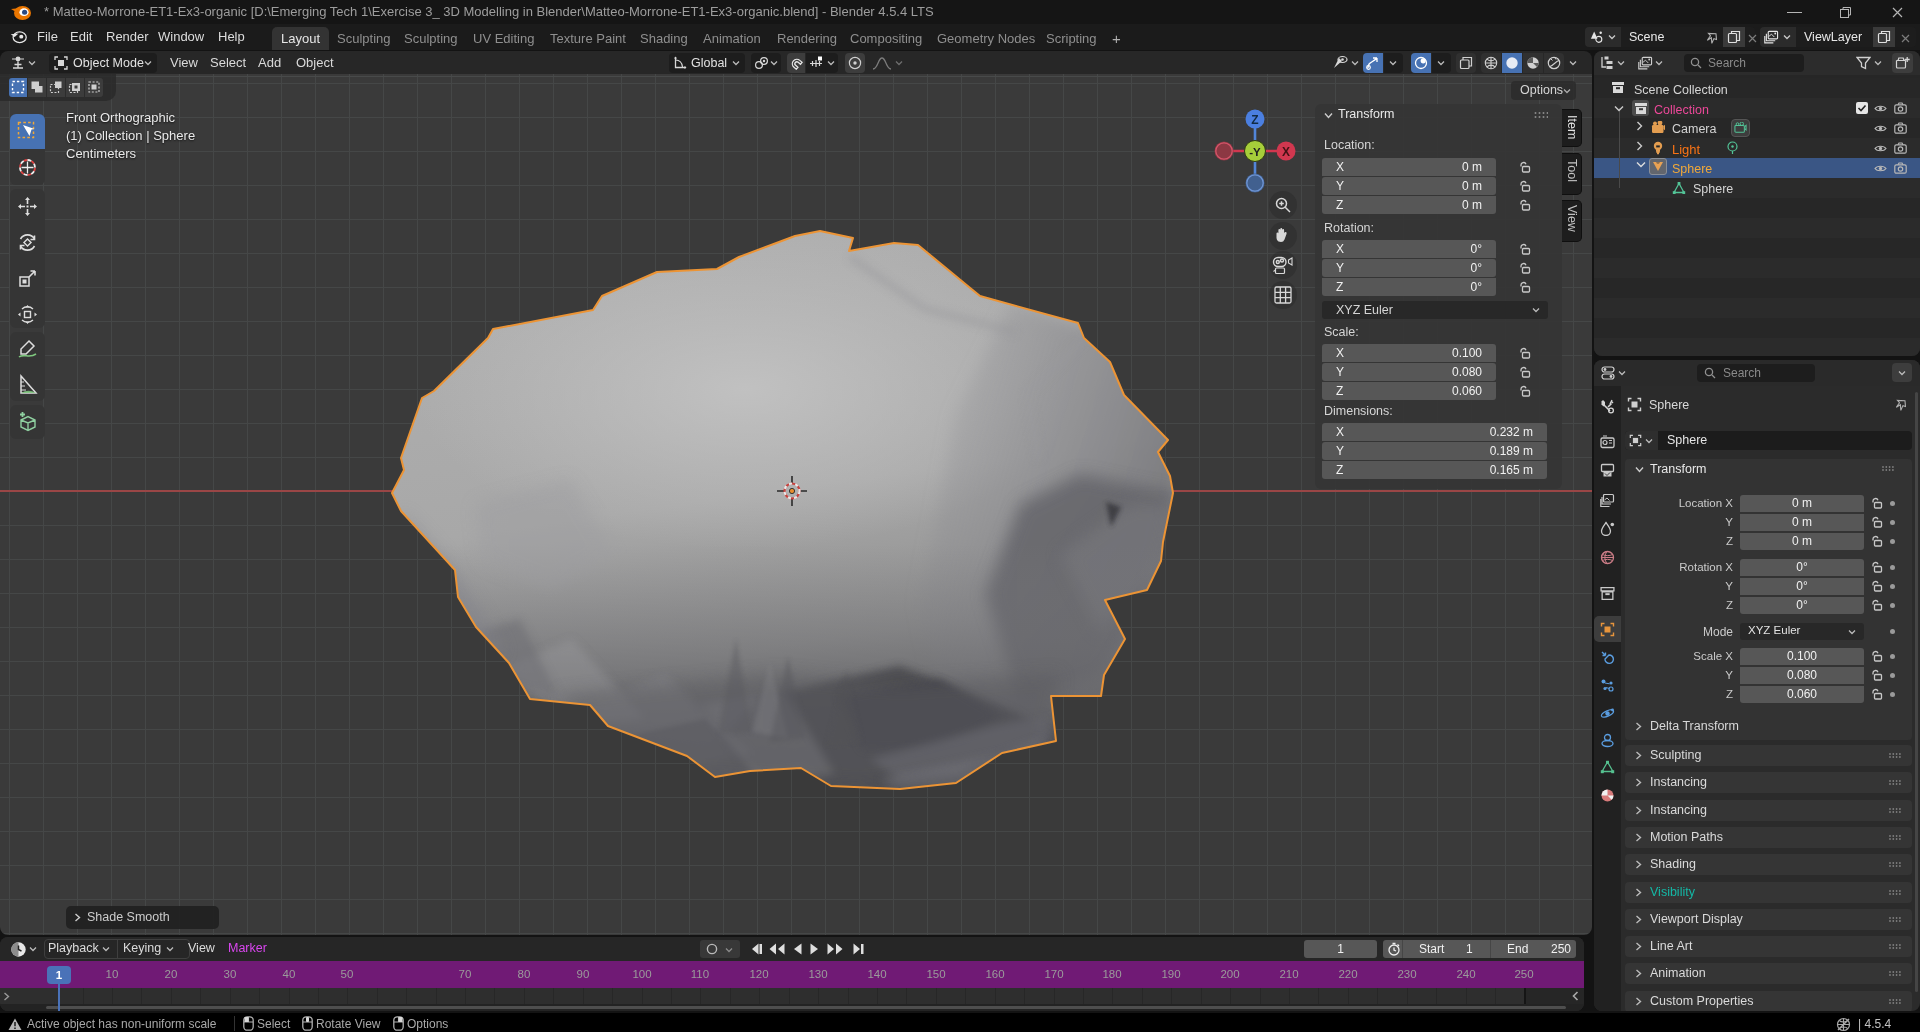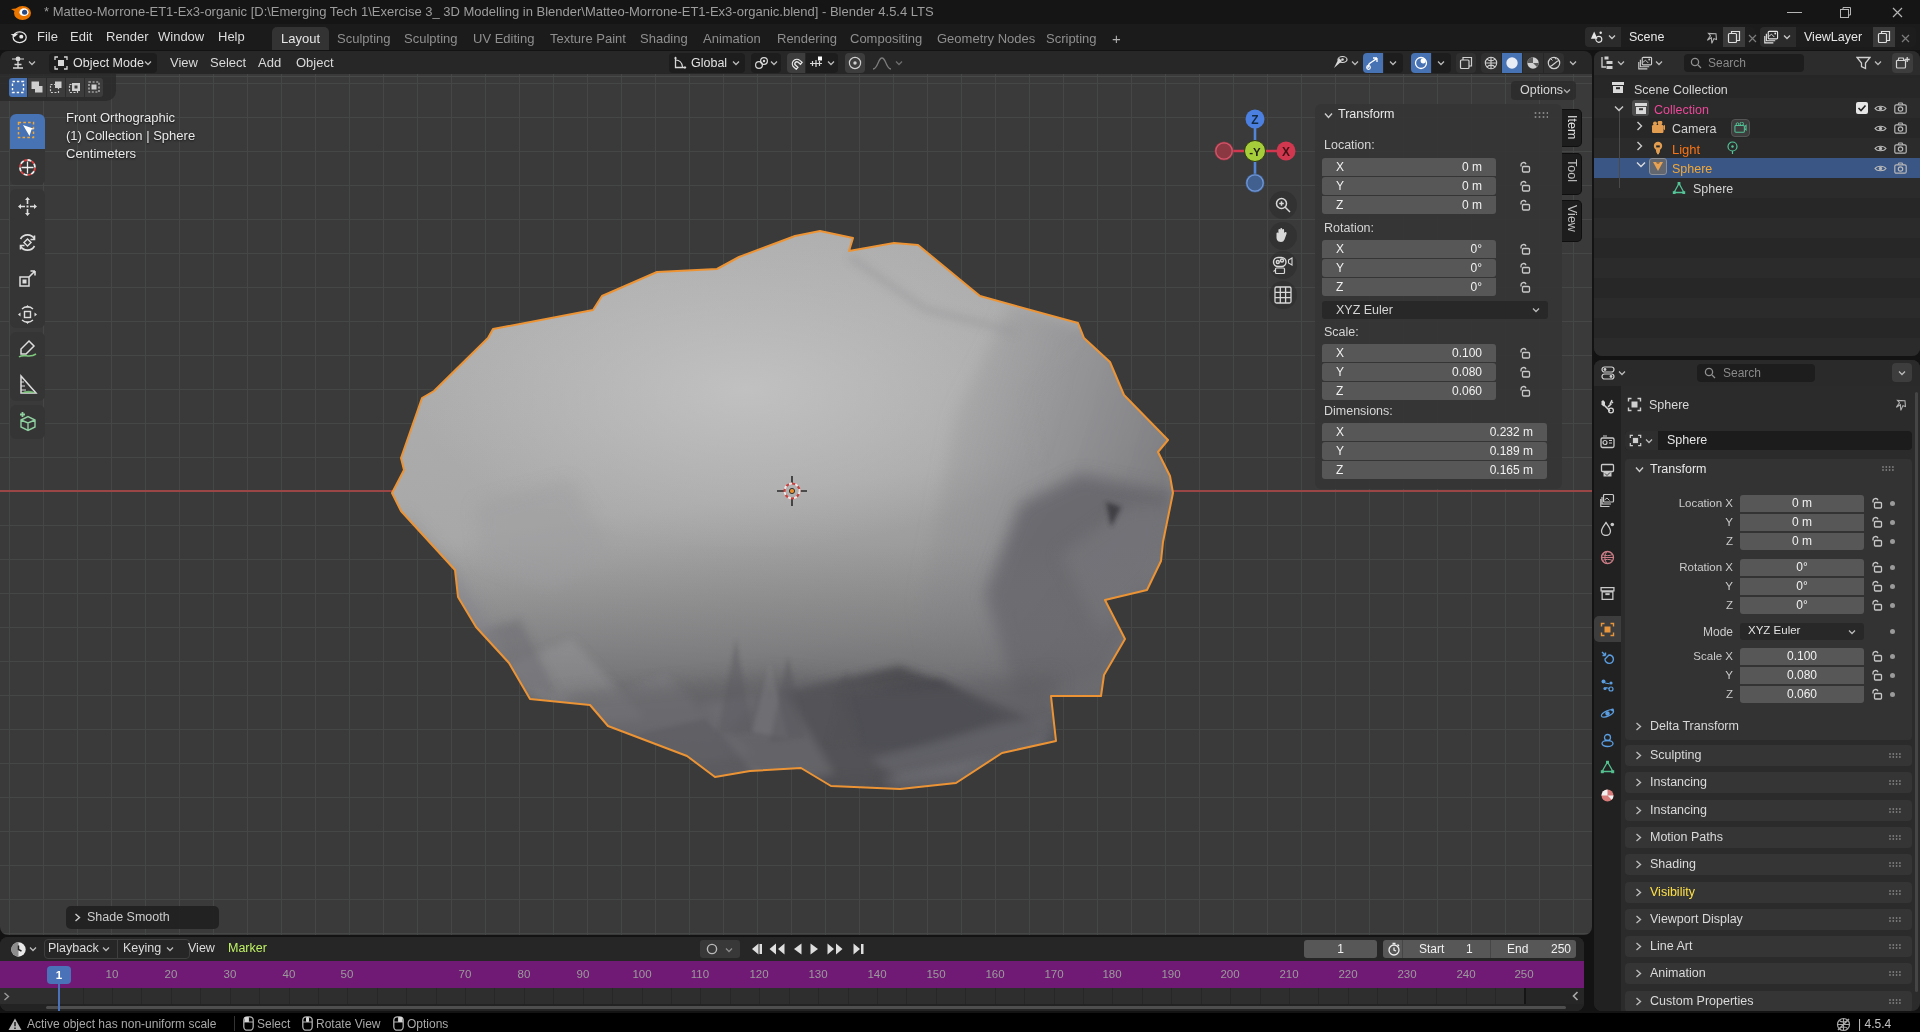--- a/index.html
+++ b/index.html
@@ -631,21 +631,21 @@
     <div class="abs" style="left:117px;top:2px;width:1px;height:20px;background:#3f3f3f"></div>
     <span class="abs" style="left:48px;top:4px;color:#dcdcdc;font-size:12.5px">Playback</span>
     <svg class="abs" style="left:102px;top:9px" width="8" height="6" viewBox="0 0 8 6">
         <path d="M1 1.5 L4 4.5 L7 1.5" stroke="#bbb" stroke-width="1.3" fill="none"></path>
       </svg>
     <span class="abs" style="left:123px;top:4px;color:#dcdcdc;font-size:12.5px">Keying</span>
     <svg class="abs" style="left:166px;top:9px" width="8" height="6" viewBox="0 0 8 6">
         <path d="M1 1.5 L4 4.5 L7 1.5" stroke="#bbb" stroke-width="1.3" fill="none"></path>
       </svg>
     <span class="abs" style="left:188px;top:4px;color:#dcdcdc;font-size:12.5px">View</span>
-    <span class="abs" style="left:228px;top:4px;color:#bef264;font-size:12.5px">Marker</span>
+    <span class="abs" style="left:228px;top:4px;color:#d946ef;font-size:12.5px">Marker</span>
     <div class="abs" style="left:700px;top:3px;width:40px;height:18px;background:#383838;border-radius:3px">
       <svg class="abs" style="left:6px;top:3px" width="12" height="12" viewBox="0 0 12 12">
           <circle cx="6" cy="6" r="4.6" fill="none" stroke="#b9b9b9" stroke-width="1.4"></circle>
         </svg>
       <svg class="abs" style="left:25px;top:7px" width="8" height="6" viewBox="0 0 8 6">
           <path d="M1 1.5 L4 4.5 L7 1.5" stroke="#8a8a8a" stroke-width="1.3" fill="none"></path>
         </svg>
     </div>
     <svg class="abs" style="left:749px;top:6px" width="116" height="12" viewBox="0 0 116 12" fill="#dedede">
       <path d="M9.5 0.5 V11.5 L3 6 Z M10.5 1 H13 V11 H10.5 Z"></path>
@@ -1266,21 +1266,21 @@
           <circle cx="1" cy="4" r="0.9"></circle>
           <circle cx="4.3" cy="4" r="0.9"></circle>
           <circle cx="7.6" cy="4" r="0.9"></circle>
           <circle cx="10.9" cy="4" r="0.9"></circle>
         </svg>
     </div>
       <div class="abs" style="left:31px;top:522px;width:287px;height:21px;background:#353535;border-radius:4px">
       <svg class="abs" style="left:10px;top:6px" width="7" height="9" viewBox="0 0 7 9">
           <path d="M1.5 1 L5.5 4.5 L1.5 8" stroke="#bbb" stroke-width="1.4" fill="none"></path>
         </svg>
-      <span class="abs" style="left:25px;top:3px;color:#fde047;font-size:12.5px">Visibility</span>
+      <span class="abs" style="left:25px;top:3px;color:#14b8a6;font-size:12.5px">Visibility</span>
       <svg class="abs" style="left:264px;top:8px" width="12" height="5" viewBox="0 0 12 5" fill="#7e7e7e">
           <circle cx="1" cy="1" r="0.9"></circle>
           <circle cx="4.3" cy="1" r="0.9"></circle>
           <circle cx="7.6" cy="1" r="0.9"></circle>
           <circle cx="10.9" cy="1" r="0.9"></circle>
           <circle cx="1" cy="4" r="0.9"></circle>
           <circle cx="4.3" cy="4" r="0.9"></circle>
           <circle cx="7.6" cy="4" r="0.9"></circle>
           <circle cx="10.9" cy="4" r="0.9"></circle>
         </svg>

